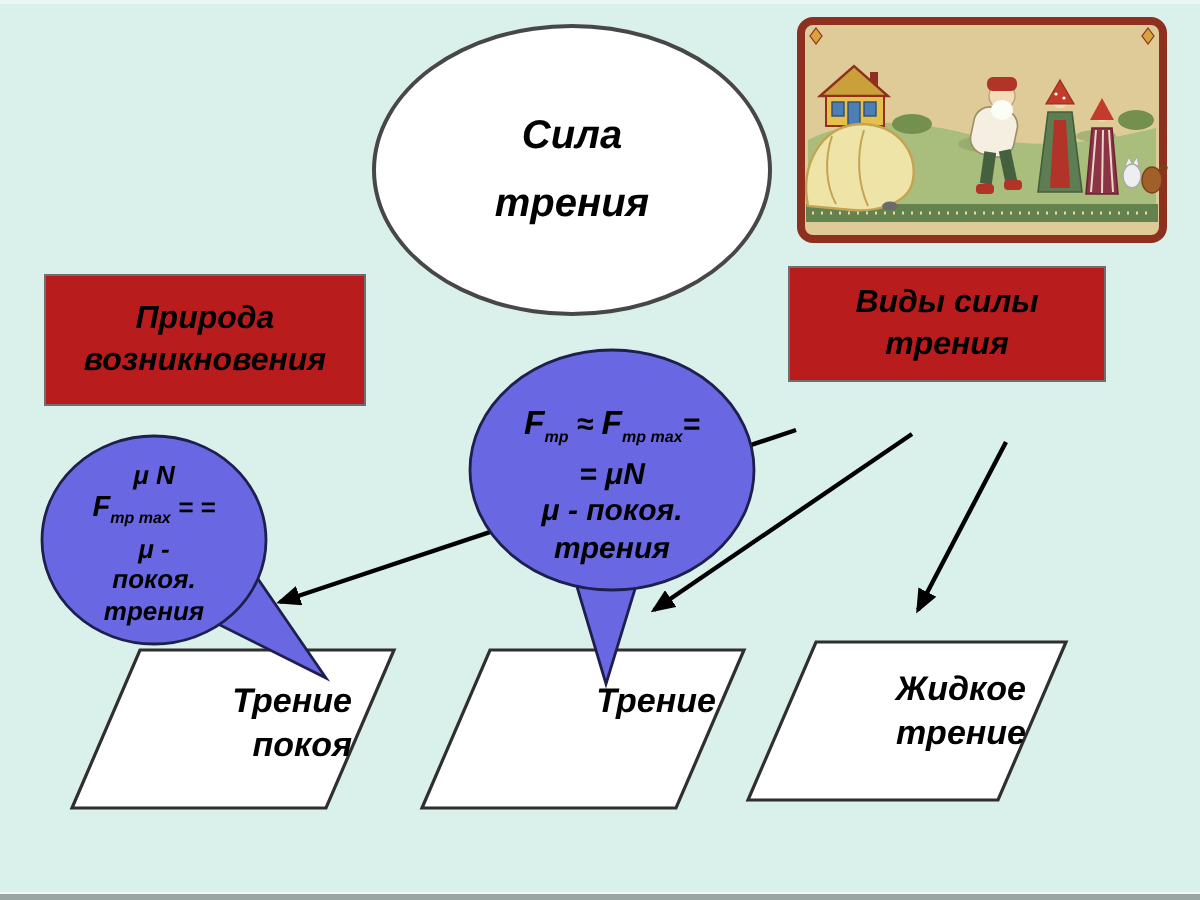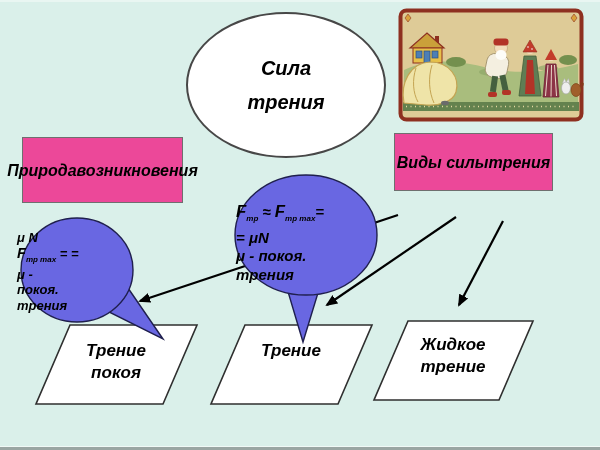--- a/index.html
+++ b/index.html
@@ -26,37 +26,37 @@
 
   .title-ellipse {
     left:186px; top:12px; width:200px; height:146px;
     background:#fff; border:2px solid #474747; border-radius:50%;
     display:flex; flex-direction:column; align-items:center; justify-content:center;
     z-index:2; box-sizing:border-box;
   }
   .title-ellipse .line { font-size:20px; line-height:34px; text-align:center; }
 
   .box {
-    background:#ec4899; border:1.5px solid #6f6f6f; box-sizing:border-box;
-    display:flex; flex-direction:row; align-items:center; justify-content:center;
+    background:#b91c1c; border:1.5px solid #6f6f6f; box-sizing:border-box;
+    display:flex; flex-direction:column; align-items:center; justify-content:center;
     z-index:2;
   }
   .box .line { font-size:16px; line-height:21px; text-align:center; }
   .box.nature { left:22px; top:137px; width:161px; height:66px; }
   .box.types  { left:394px; top:133px; width:159px; height:58px; }
 
   .pic { left:398px; top:8px; width:186px; height:114px; z-index:2; }
 
-  .para-label { z-index:10; text-align:center; }
+  .para-label { z-index:10; text-align:right; }
   .para-label .line { font-size:17px; line-height:22px; }
   .para-label.static  { left:56px;  top:340px; width:120px; }
   .para-label.sliding { left:224px; top:340px; width:134px; }
   .para-label.liquid  { left:393px; top:334px; width:120px; }
 
-  .bubble-text { z-index:10; }
+  .bubble-text { z-index:10; text-align:center; }
   .bubble-text.left { left:17px; top:230px; width:120px; }
   .bubble-text.left .line { font-size:13px; line-height:15.5px; }
   .bubble-text.center { left:236px; top:203px; width:140px; }
   .bubble-text.center .line { font-size:15px; line-height:18.5px; }
   .bubble-text sub { font-size:8px; font-weight:bold; font-style:italic; }
   .bubble-text .fcap { font-size:1.12em; }
 </style>
 </head>
 <body>
 

